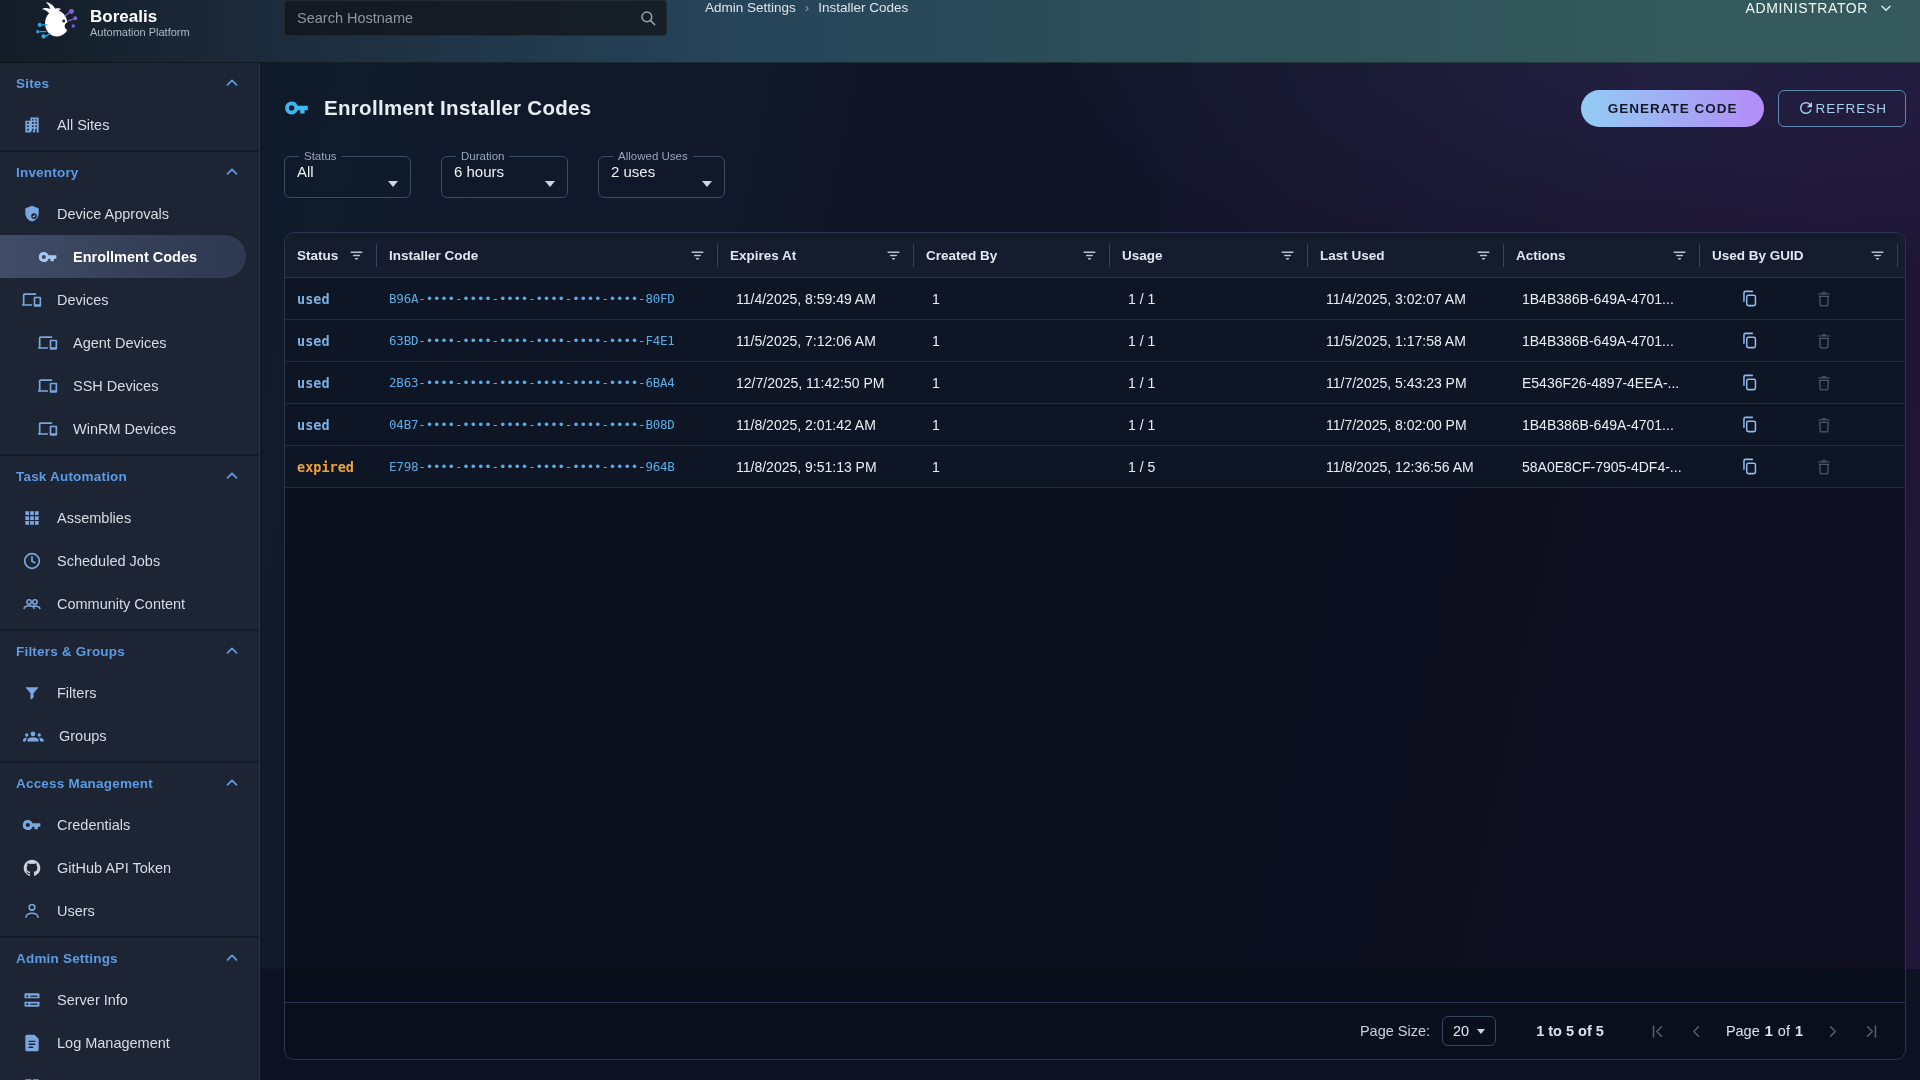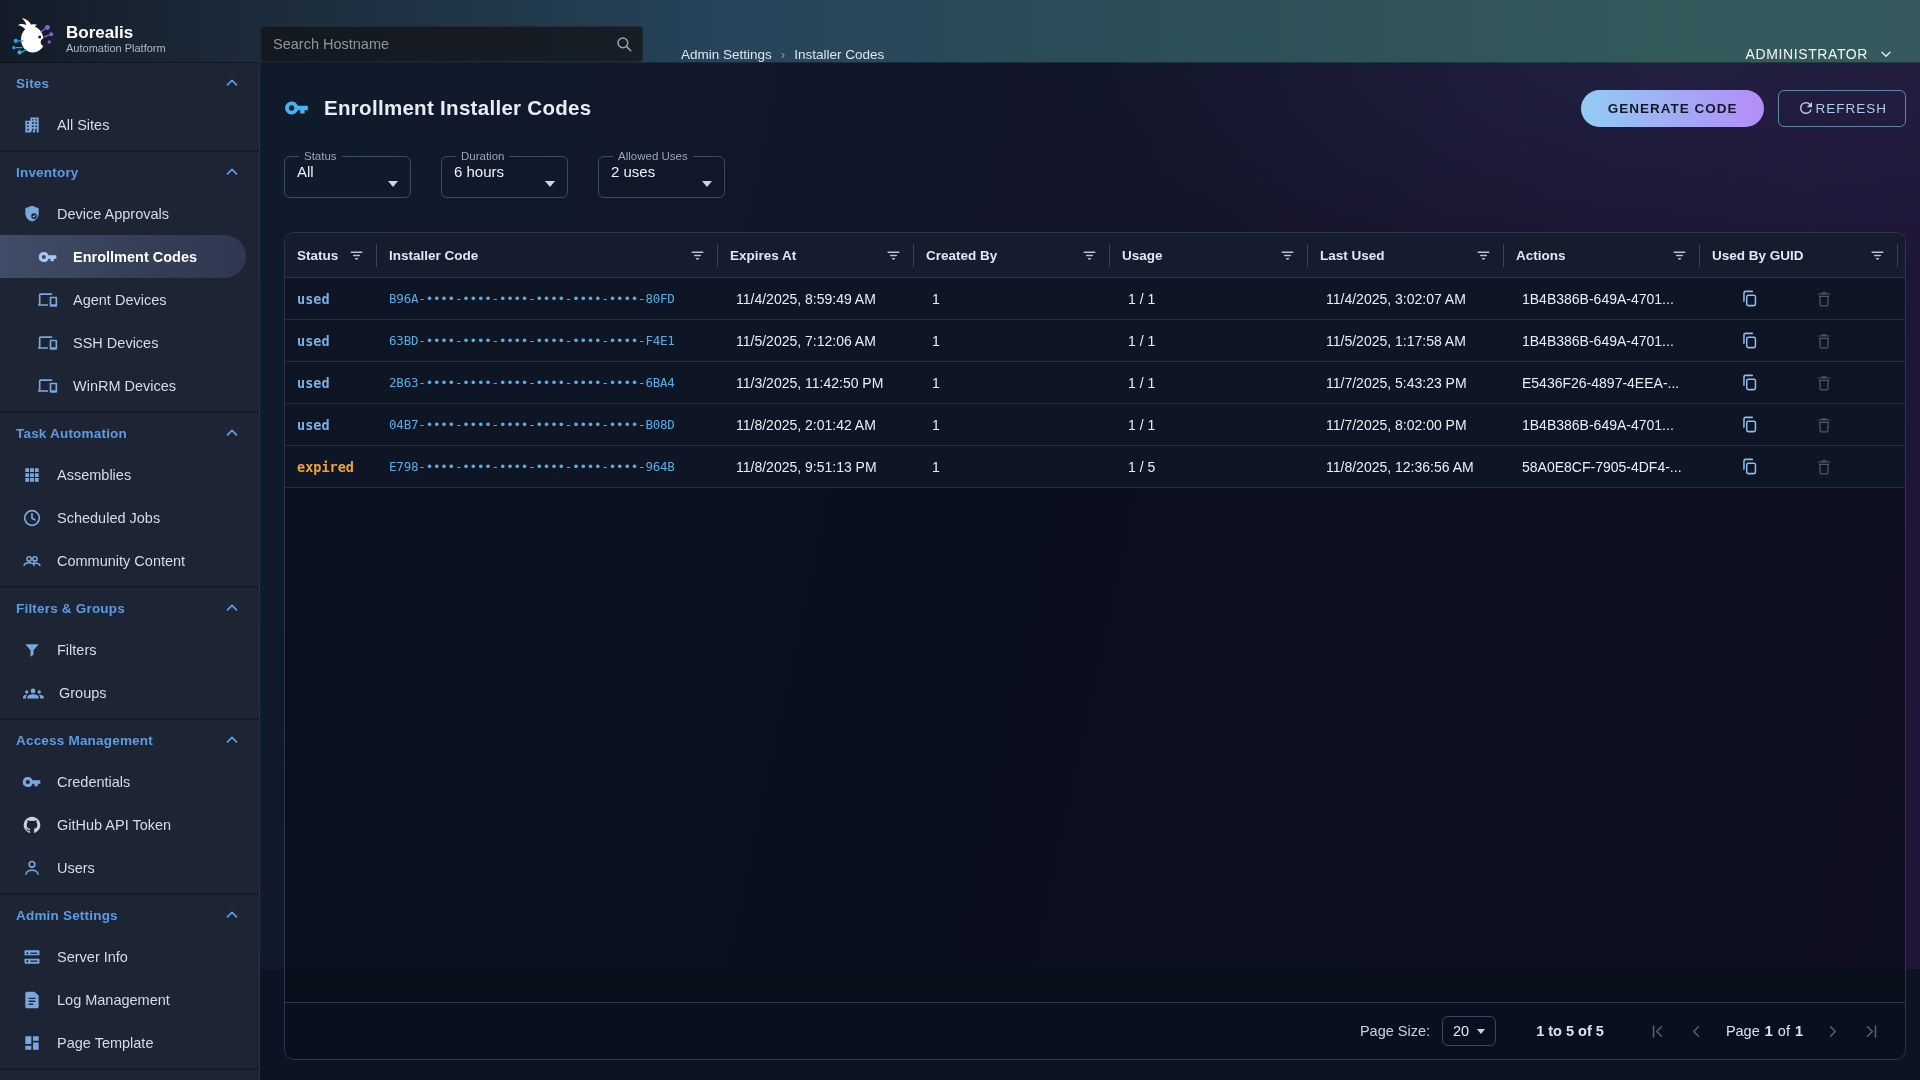--- a/index.html
+++ b/index.html
@@ -3,24 +3,25 @@
 <meta charset="utf-8">
 <style>
   * { box-sizing: border-box; margin: 0; padding: 0; }
   html,body { width:1920px; height:1080px; overflow:hidden; }
   body { font-family:"Liberation Sans", sans-serif; background:#0d1322; color:#e8ecf3; }
   .root { position:relative; width:1920px; height:1080px; }
 
   
   .topbar {
     position:absolute; top:0; left:0; width:1920px; height:63px;
-    display:flex; align-items:flex-end;
+    display:flex; align-items:flex-start;
     background:linear-gradient(90deg,#131c28 0%, #1b2938 12%, #26445a 38%, #2d4f58 62%, #345a5c 88%, #35595c 100%);
     border-bottom:1px solid rgba(0,0,0,.35);
     z-index:5;
+    padding-left:24px;
   }
   .brand { width:260px; display:flex; align-items:center; gap:10px; padding-left:10px; flex:none; }
   .brand-name { font-size:17px; font-weight:bold; color:#ffffff; line-height:1.1; }
   .brand-sub { font-size:11px; color:#aebac4; }
   .search-wrap { position:relative; width:383px; height:36px; flex:none; }
   .search-wrap input {
     width:100%; height:100%; background:rgba(18,21,26,.78); border:1px solid rgba(255,255,255,.06);
     border-radius:4px; color:#cfd6dd; font-size:14.5px; padding:0 36px 0 12px; outline:none;
     font-family:"Liberation Sans",sans-serif;
   }
@@ -213,20 +214,28 @@
           <span class="sb-label">Device Approvals</span>
         </div>
         <div class="sb-item indent1 selected">
           <span class="sb-ic" style="display: flex;">
             <svg width="20" height="20" viewBox="0 0 24 24">
               <path fill="currentColor" d="M7 14.5a2.5 2.5 0 1 1 0-5 2.5 2.5 0 0 1 0 5zM7 6a6 6 0 1 0 5.65 8H15v3h4v-3h3v-4H12.65A6 6 0 0 0 7 6z"></path>
             </svg>
           </span>
           <span class="sb-label">Enrollment Codes</span>
         </div>
+        <div class="sb-item">
+          <span class="sb-ic" style="display: flex;">
+            <svg width="20" height="20" viewBox="0 0 24 24">
+              <path fill="currentColor" d="M3 6h14V4H3c-1.1 0-2 .9-2 2v11H0v2h12v-2H3V6zm19 2h-7c-.55 0-1 .45-1 1v10c0 .55.45 1 1 1h7c.55 0 1-.45 1-1V9c0-.55-.45-1-1-1zm-1 9h-5v-7h5v7z"></path>
+            </svg>
+          </span>
+          <span class="sb-label">Devices</span>
+        </div>
         <div class="sb-item indent1">
           <span class="sb-ic" style="display: flex;">
             <svg width="20" height="20" viewBox="0 0 24 24">
               <path fill="currentColor" d="M3 6h14V4H3c-1.1 0-2 .9-2 2v11H0v2h12v-2H3V6zm19 2h-7c-.55 0-1 .45-1 1v10c0 .55.45 1 1 1h7c.55 0 1-.45 1-1V9c0-.55-.45-1-1-1zm-1 9h-5v-7h5v7z"></path>
             </svg>
           </span>
           <span class="sb-label">Agent Devices</span>
         </div>
         <div class="sb-item indent1">
           <span class="sb-ic" style="display: flex;">
@@ -540,21 +549,21 @@
                   <path fill="currentColor" d="M9.2 3h5.6l.7 1.5H20V6H4V4.5h4.5L9.2 3z"></path>
                   <path d="M6.3 8.5h11.4l-.7 11a1.8 1.8 0 0 1-1.8 1.7H8.8A1.8 1.8 0 0 1 7 19.5l-.7-11z" fill="none" stroke="currentColor" stroke-width="1.8"></path>
                 </svg>
               </span>
             </div>
             <div></div>
           </div>
           <div class="grid-row gcols">
             <div class="cell mono c-status" style="color: rgb(124, 176, 228);">used</div>
             <div class="cell mono c-code">2B63-••••-••••-••••-••••-••••-••••-6BA4</div>
-            <div class="cell pad18">11/3/2025, 11:42:50 PM</div>
+            <div class="cell pad18">12/7/2025, 11:42:50 PM</div>
             <div class="cell pad18">1</div>
             <div class="cell pad18">1 / 1</div>
             <div class="cell pad18">11/7/2025, 5:43:23 PM</div>
             <div class="cell pad18">E5436F26-4897-4EEA-...</div>
             <div class="c-actions">
               <span class="act-copy" style="display: flex;">
                 <svg width="19" height="19" viewBox="0 0 24 24">
                   <rect x="8.5" y="8" width="11" height="13" rx="2" fill="none" stroke="currentColor" stroke-width="1.9"></rect>
                   <path d="M5 15.5V5a2 2 0 0 1 2-2h8.5" fill="none" stroke="currentColor" stroke-width="1.9" stroke-linecap="round"></path>
                 </svg>

